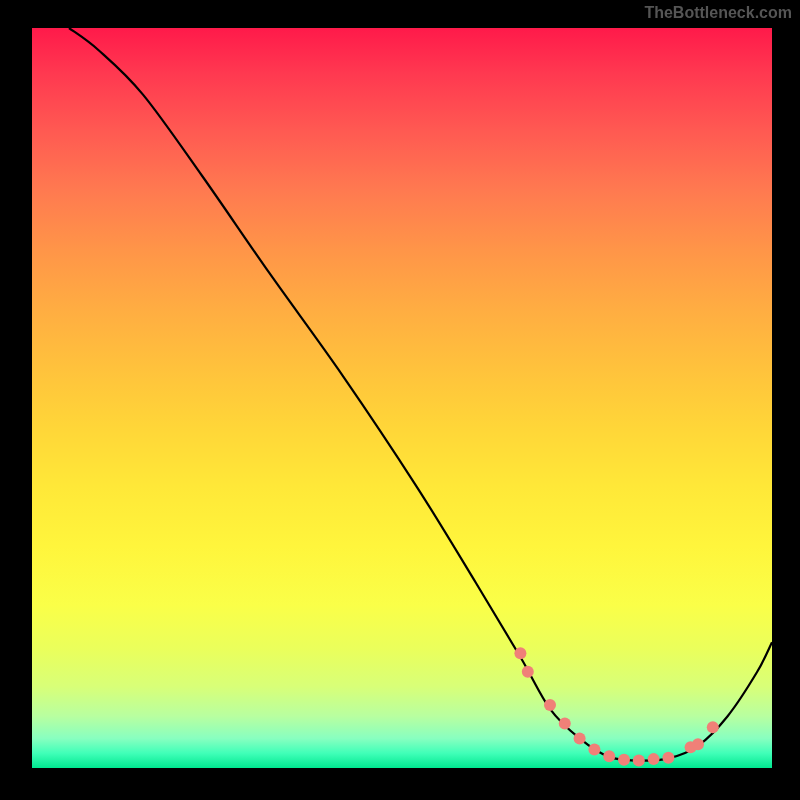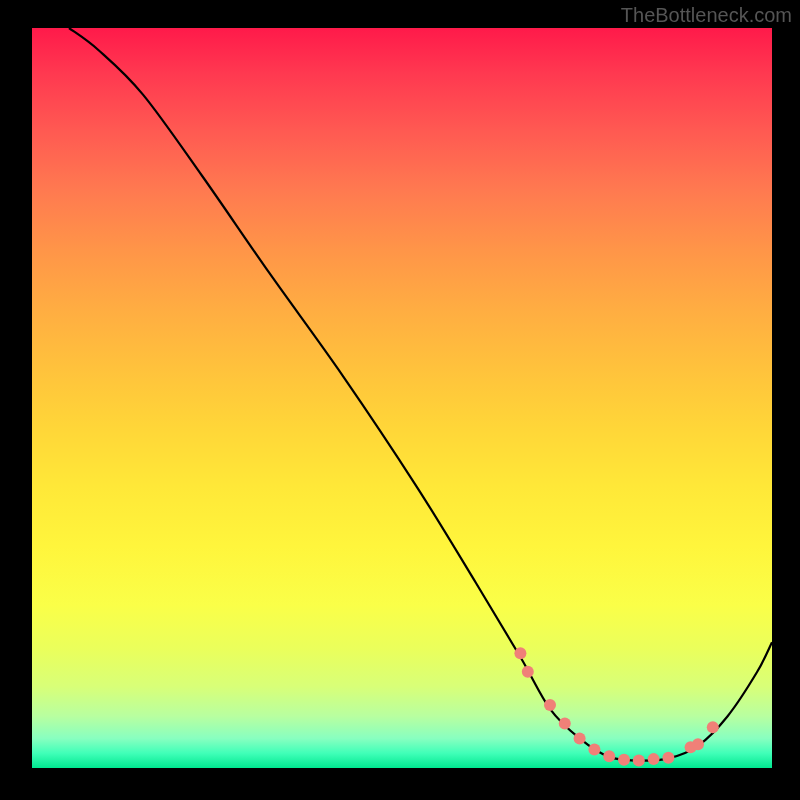--- a/index.html
+++ b/index.html
@@ -9,22 +9,22 @@
     height: 800px;
     background: #000;
     position: relative;
     font-family: Arial, sans-serif;
   }
   .attribution {
     position: absolute;
     top: 4px;
     right: 8px;
     color: #555;
-    font-size: 20px;
-    font-weight: 400;
+    font-size: 16px;
+    font-weight: 700;
     z-index: 10;
   }
   .plot-area {
     position: absolute;
     left: 32px;
     top: 28px;
     width: 740px;
     height: 740px;
   }
   .gradient-bg {

